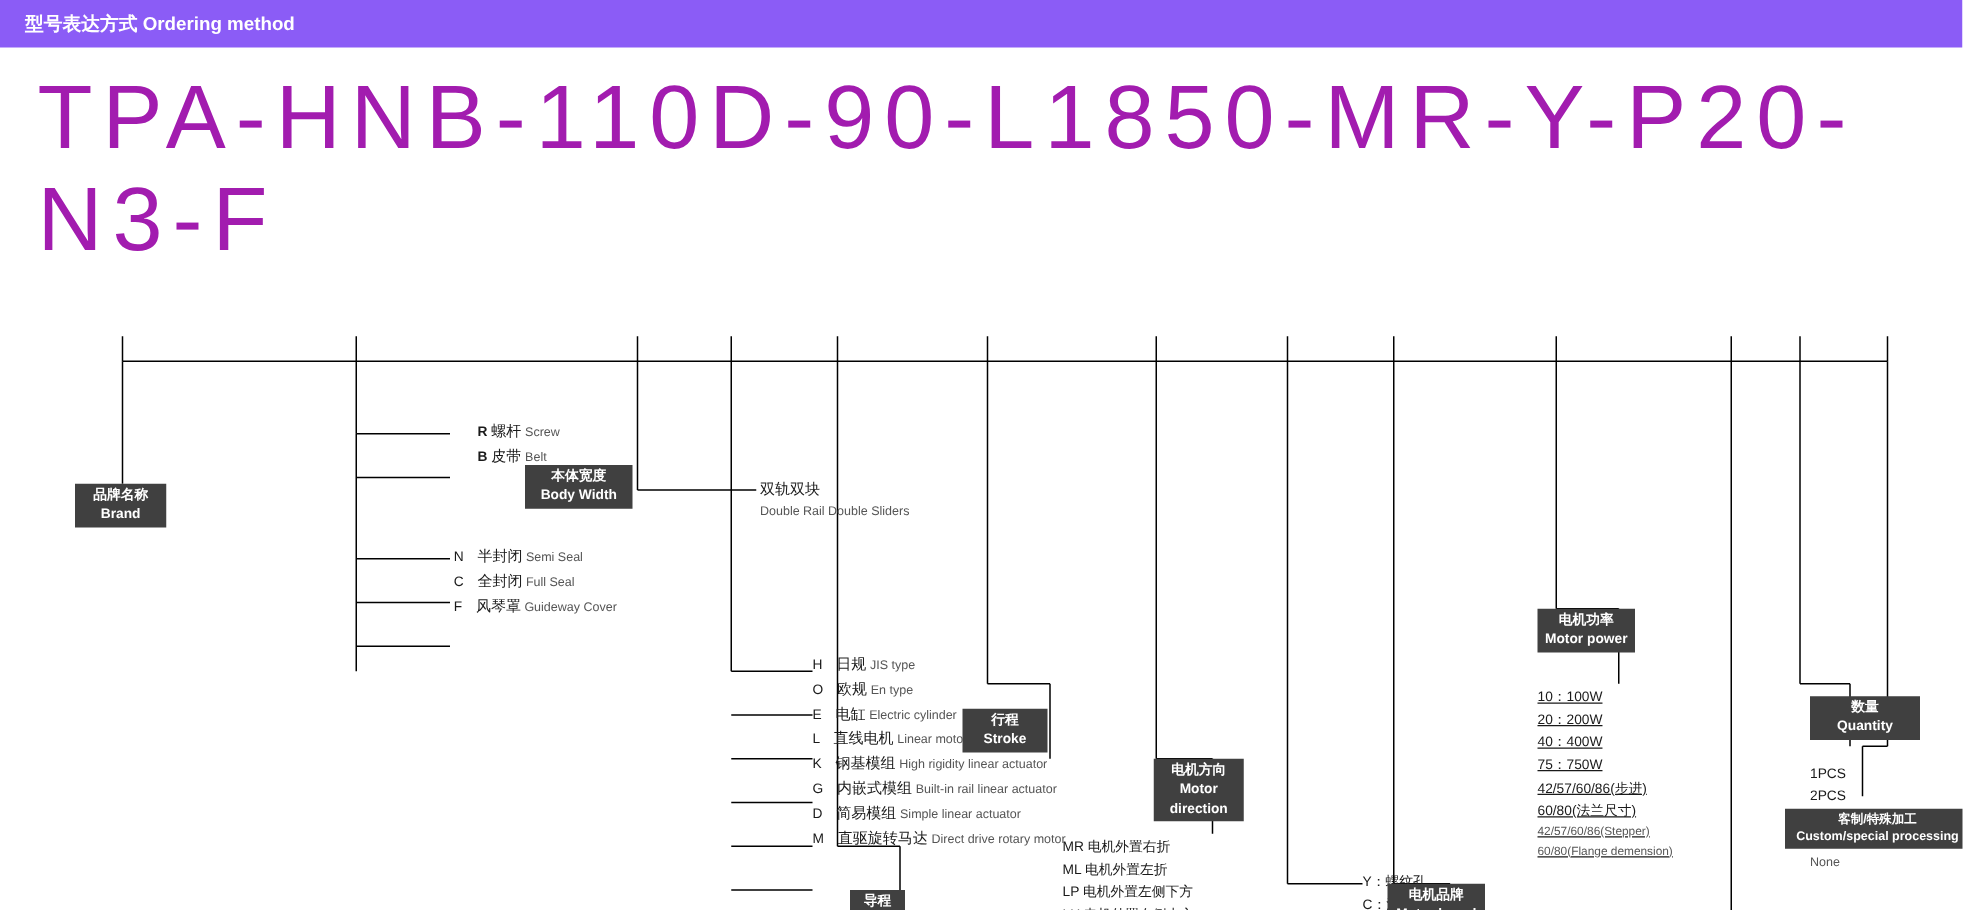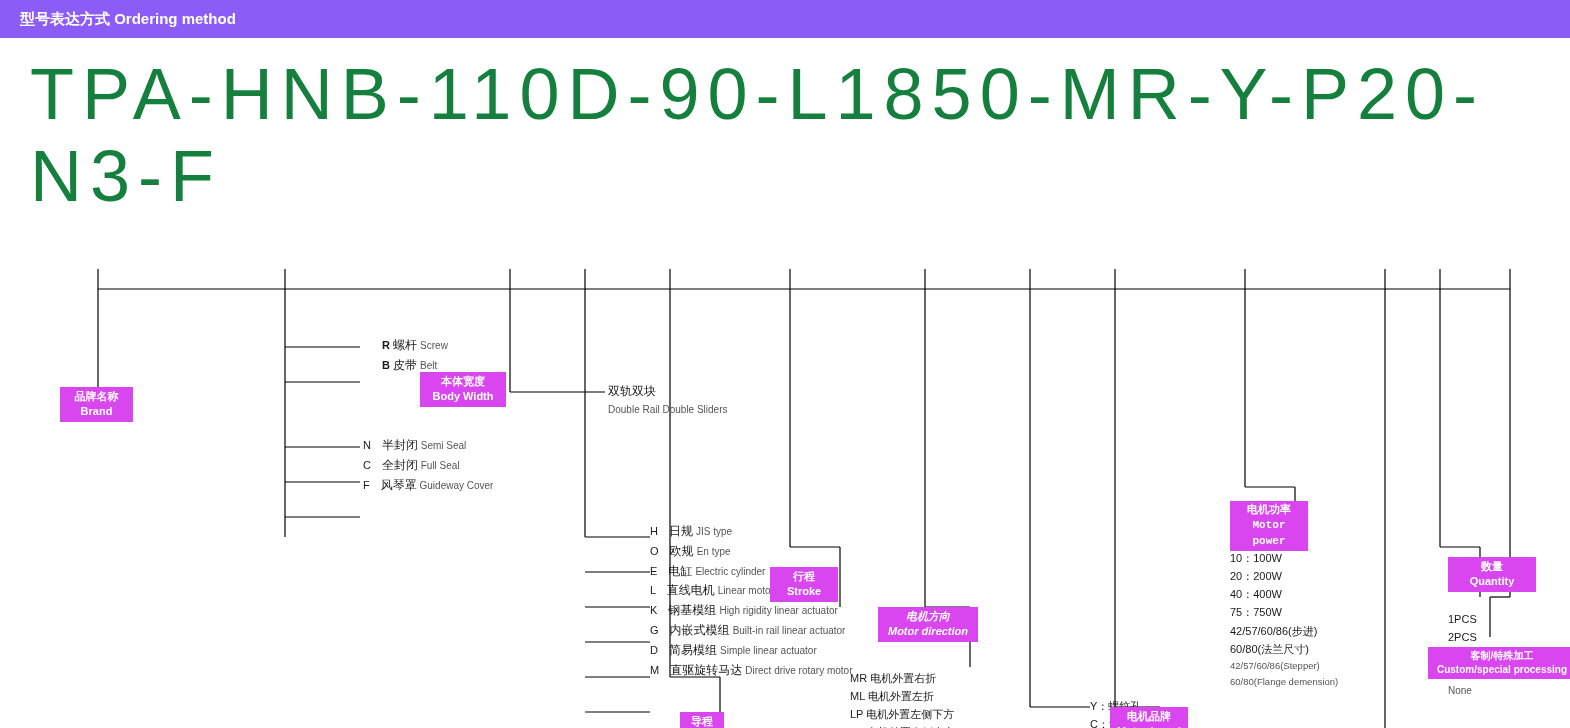--- a/index.html
+++ b/index.html
@@ -30,21 +30,21 @@
     .main-content {
       padding: 10px 30px 0 30px;
       position: relative;
     }
 
     
     .model-code {
       font-size: 72px;
       font-weight: 300;
       letter-spacing: 8px;
-      color: #15803d;
+      color: #a21caf;
       margin-top: 5px;
       margin-bottom: 0px;
       font-family: Arial, sans-serif;
     }
 
     
     .diagram {
       position: relative;
       width: 1510px;
       height: 580px;
@@ -54,21 +54,21 @@
     svg.lines {
       position: absolute;
       top: 0; left: 0;
       width: 100%;
       height: 100%;
       pointer-events: none;
     }
 
     .label-box {
       position: absolute;
-      background: #d946ef;
+      background: #404040;
       color: white;
       text-align: center;
       padding: 2px 5px;
       font-size: 11px;
       line-height: 1.4;
       font-weight: bold;
     }
 
     .item-text {
       position: absolute;
@@ -225,21 +225,21 @@
       <div>行程</div>
       <div>Stroke</div>
     </div>
 
 
     <div class="label-box" style="left:650px; top:460px; width:44px;margin-top:35px;">
       <div>导程</div>
       <div>Lead</div>
     </div>
 
-    <div class="label-box" style="left:848px; top:390px; width:100px;font-style:italic;">
+    <div class="label-box" style="left:893px; top:390px; width:72px;">
       <div>电机方向</div>
       <div>Motor direction</div>
     </div>
 
     <div class="item-text" style="left:820px; top:452px;">
       <div>MR 电机外置右折</div>
       <div>ML 电机外置左折</div>
       <div>LP 电机外置左侧下方</div>
       <div>LU 电机外置左侧上方</div>
 
@@ -249,26 +249,26 @@
       <div>Y：螺纹孔</div>
       <div>C：沉头孔</div>
 
     </div>
 
     <div class="label-box" style="left:1080px; top:490px; width:78px;">
       <div>电机品牌</div>
       <div>Motor brand</div>
     </div>
 
-    <div class="label-box" style="left:1200px; top:284px; width:78px;font-family:Liberation Mono, monospace;">
+    <div class="label-box" style="left:1200px; top:270px; width:78px;">
       <div>电机功率</div>
       <div>Motor power</div>
     </div>
 
-    <div class="item-text" style="left:1200px; top:332px;">
+    <div class="item-text" style="left:1200px; top:332px;text-decoration:underline;">
       <div>10：100W</div>
       <div>20：200W</div>
       <div>40：400W</div>
       <div>75：750W</div>
       <div>42/57/60/86(步进)</div>
       <div>60/80(法兰尺寸)</div>
       <div style="font-size:9.5px;color:#555;">42/57/60/86(Stepper)</div>
       <div style="font-size:9.5px;color:#555;text-align:center;">60/80(Flange demension)</div>
     </div>
 

